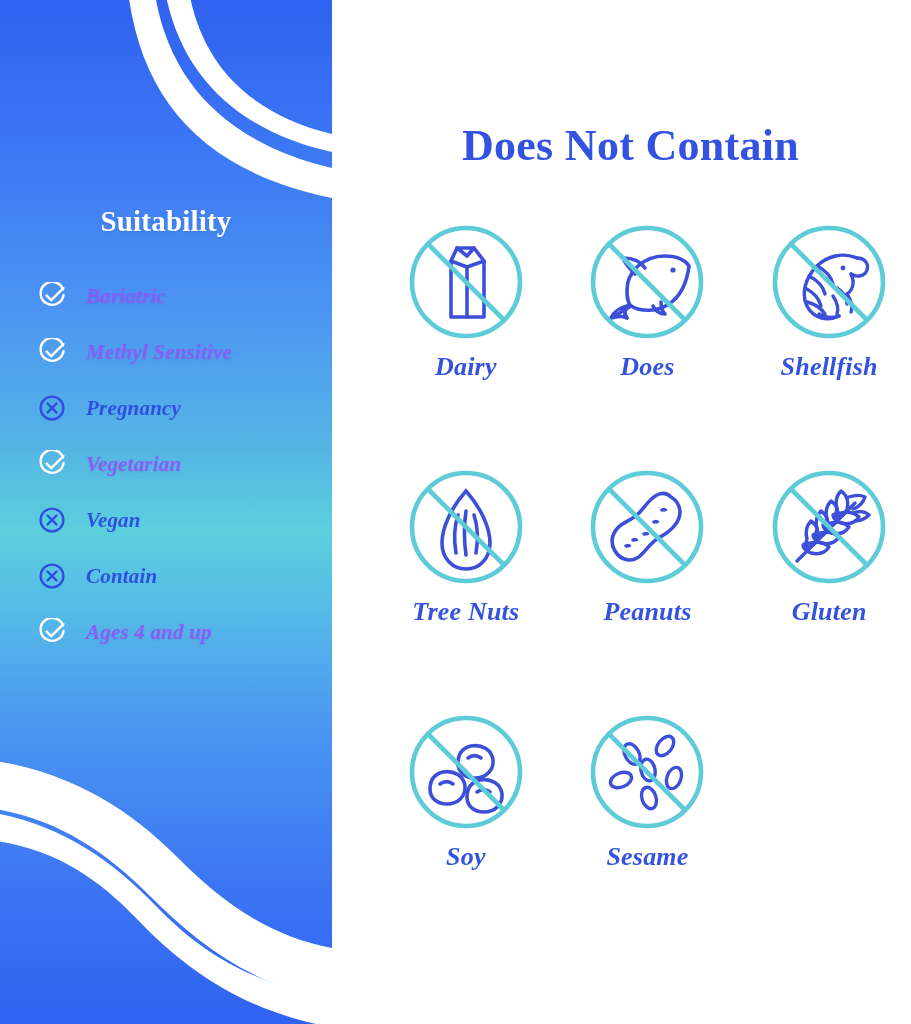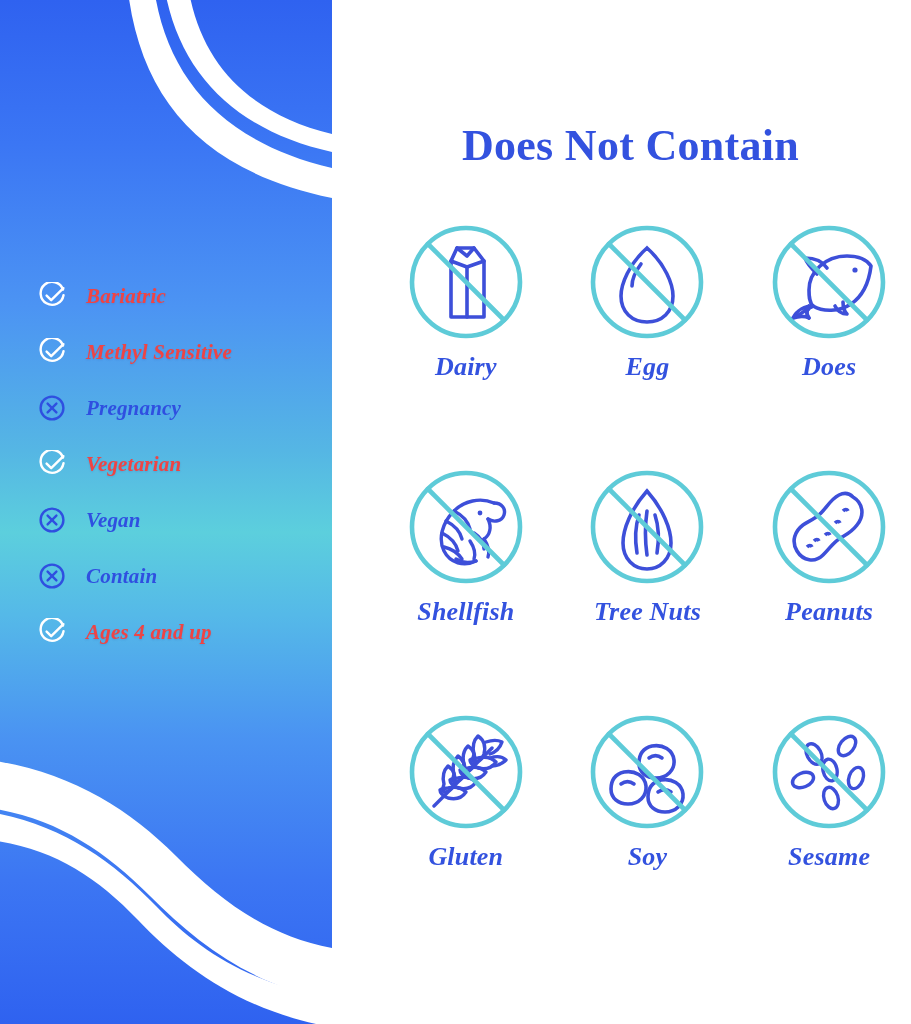--- a/index.html
+++ b/index.html
@@ -48,21 +48,21 @@
     display:flex; align-items:center;
     height:56px;
   }
   .suit-icon { width:28px; height:28px; flex:0 0 28px; display:block; }
   .suit-label {
     margin-left:20px;
     font-size:21px; font-style:italic; font-weight:bold;
     letter-spacing:.2px;
     white-space:nowrap;
   }
-  .suit-item.yes .suit-label { color:#ef4444; text-shadow:0 1px 2px rgba(20,60,150,.15); }
+  .suit-item.yes .suit-label { color:#8b5cf6; text-shadow:0 1px 2px rgba(20,60,150,.15); }
   .suit-item.no  .suit-label { color:#2f4fe0; }
 
   
   #right-panel { position:absolute; left:341px; top:0; width:579px; height:968px;border-radius:18px; }
 
   #dnc-title {
     position:absolute; left:0; top:120px; width:579px;
     text-align:center;
     color:#3352df;
     font-size:44px; font-weight:bold;
@@ -102,20 +102,21 @@
       <path d="M186,-30 C194,56 242,112 332,134 L332,152 C232,130 172,68 162,-30 Z" fill="#ffffff"></path>
 
       <path d="M-10,760 C70,772 128,808 176,856 C222,902 268,936 332,948 L332,1000
                C252,986 198,944 150,896 C104,850 56,818 -10,808 Z" fill="#ffffff"></path>
       <path d="M-10,818 C62,830 114,866 158,912 C198,954 248,988 332,1002 L332,1034
                L-10,1034 Z" fill="none"></path>
       <path d="M-10,812 C60,824 112,860 156,906 C198,950 250,984 332,998 L332,1024
                L316,1024 C236,1006 182,966 138,920 C96,876 52,848 -10,840 Z" fill="#ffffff"></path>
     </svg>
 
+    <div id="suitability-title">Suitability</div>
 
     <ul id="suitability-list">
 
       <li class="suit-item yes">
         <svg class="suit-icon" viewBox="0 0 28 28">
           <path d="M25 7.5 A11.5 11.5 0 1 0 25.5 13.2" fill="none" stroke="#ffffff" stroke-width="2.4" stroke-linecap="round"></path>
           <path d="M8.6 13.6 L13.2 18.2 L25.4 6.2" fill="none" stroke="#ffffff" stroke-width="2.4" stroke-linecap="round" stroke-linejoin="round"></path>
         </svg>
         <span class="suit-label">Bariatric</span>
       </li>
@@ -187,33 +188,20 @@
             <path d="M61 36 L71 44 L78 36"></path>
           </g>
           <g fill="none" stroke="#5ecbd8" stroke-width="4.6" stroke-linecap="round">
             <circle cx="70" cy="70" r="54"></circle>
             <line x1="32" y1="32" x2="108" y2="108"></line>
           </g>
         </svg>
         <div class="allergen-label">Dairy</div>
       </div>
 
-      <div class="allergen-cell">
-        <svg class="allergen-icon" viewBox="0 0 140 140">
-          <g fill="none" stroke="#3d4fd9" stroke-width="3.6" stroke-linecap="round">
-            <path d="M70 36 C52 52 44 72 44 84 C44 100 55 110 70 110 C85 110 96 100 96 84 C96 72 88 52 70 36 Z"></path>
-            <path d="M64 52 C58 60 55 68 55 74"></path>
-          </g>
-          <g fill="none" stroke="#5ecbd8" stroke-width="4.6" stroke-linecap="round">
-            <circle cx="70" cy="70" r="54"></circle>
-            <line x1="32" y1="32" x2="108" y2="108"></line>
-          </g>
-        </svg>
-        <div class="allergen-label">Egg</div>
-      </div>
 
       <div class="allergen-cell">
         <svg class="allergen-icon" viewBox="0 0 140 140">
           <g fill="none" stroke="#3d4fd9" stroke-width="3.6" stroke-linejoin="round" stroke-linecap="round">
             <path d="M50 78 C50 60 66 44 88 44 C100 44 108 48 112 54 C110 70 104 84 92 92 C80 100 64 100 54 94 C50 90 50 84 50 78 Z"></path>
             <path d="M54 94 C46 94 38 98 34 106 C40 104 46 104 50 106 C46 100 48 96 54 94 Z"></path>
             <path d="M50 106 C46 100 48 96 54 94"></path>
             <path d="M34 106 C42 102 48 98 50 94"></path>
             <path d="M58 62 C52 56 48 52 46 46 C56 46 64 50 68 56"></path>
             <path d="M84 90 C84 96 86 100 88 102 C82 102 78 98 76 94"></path>

